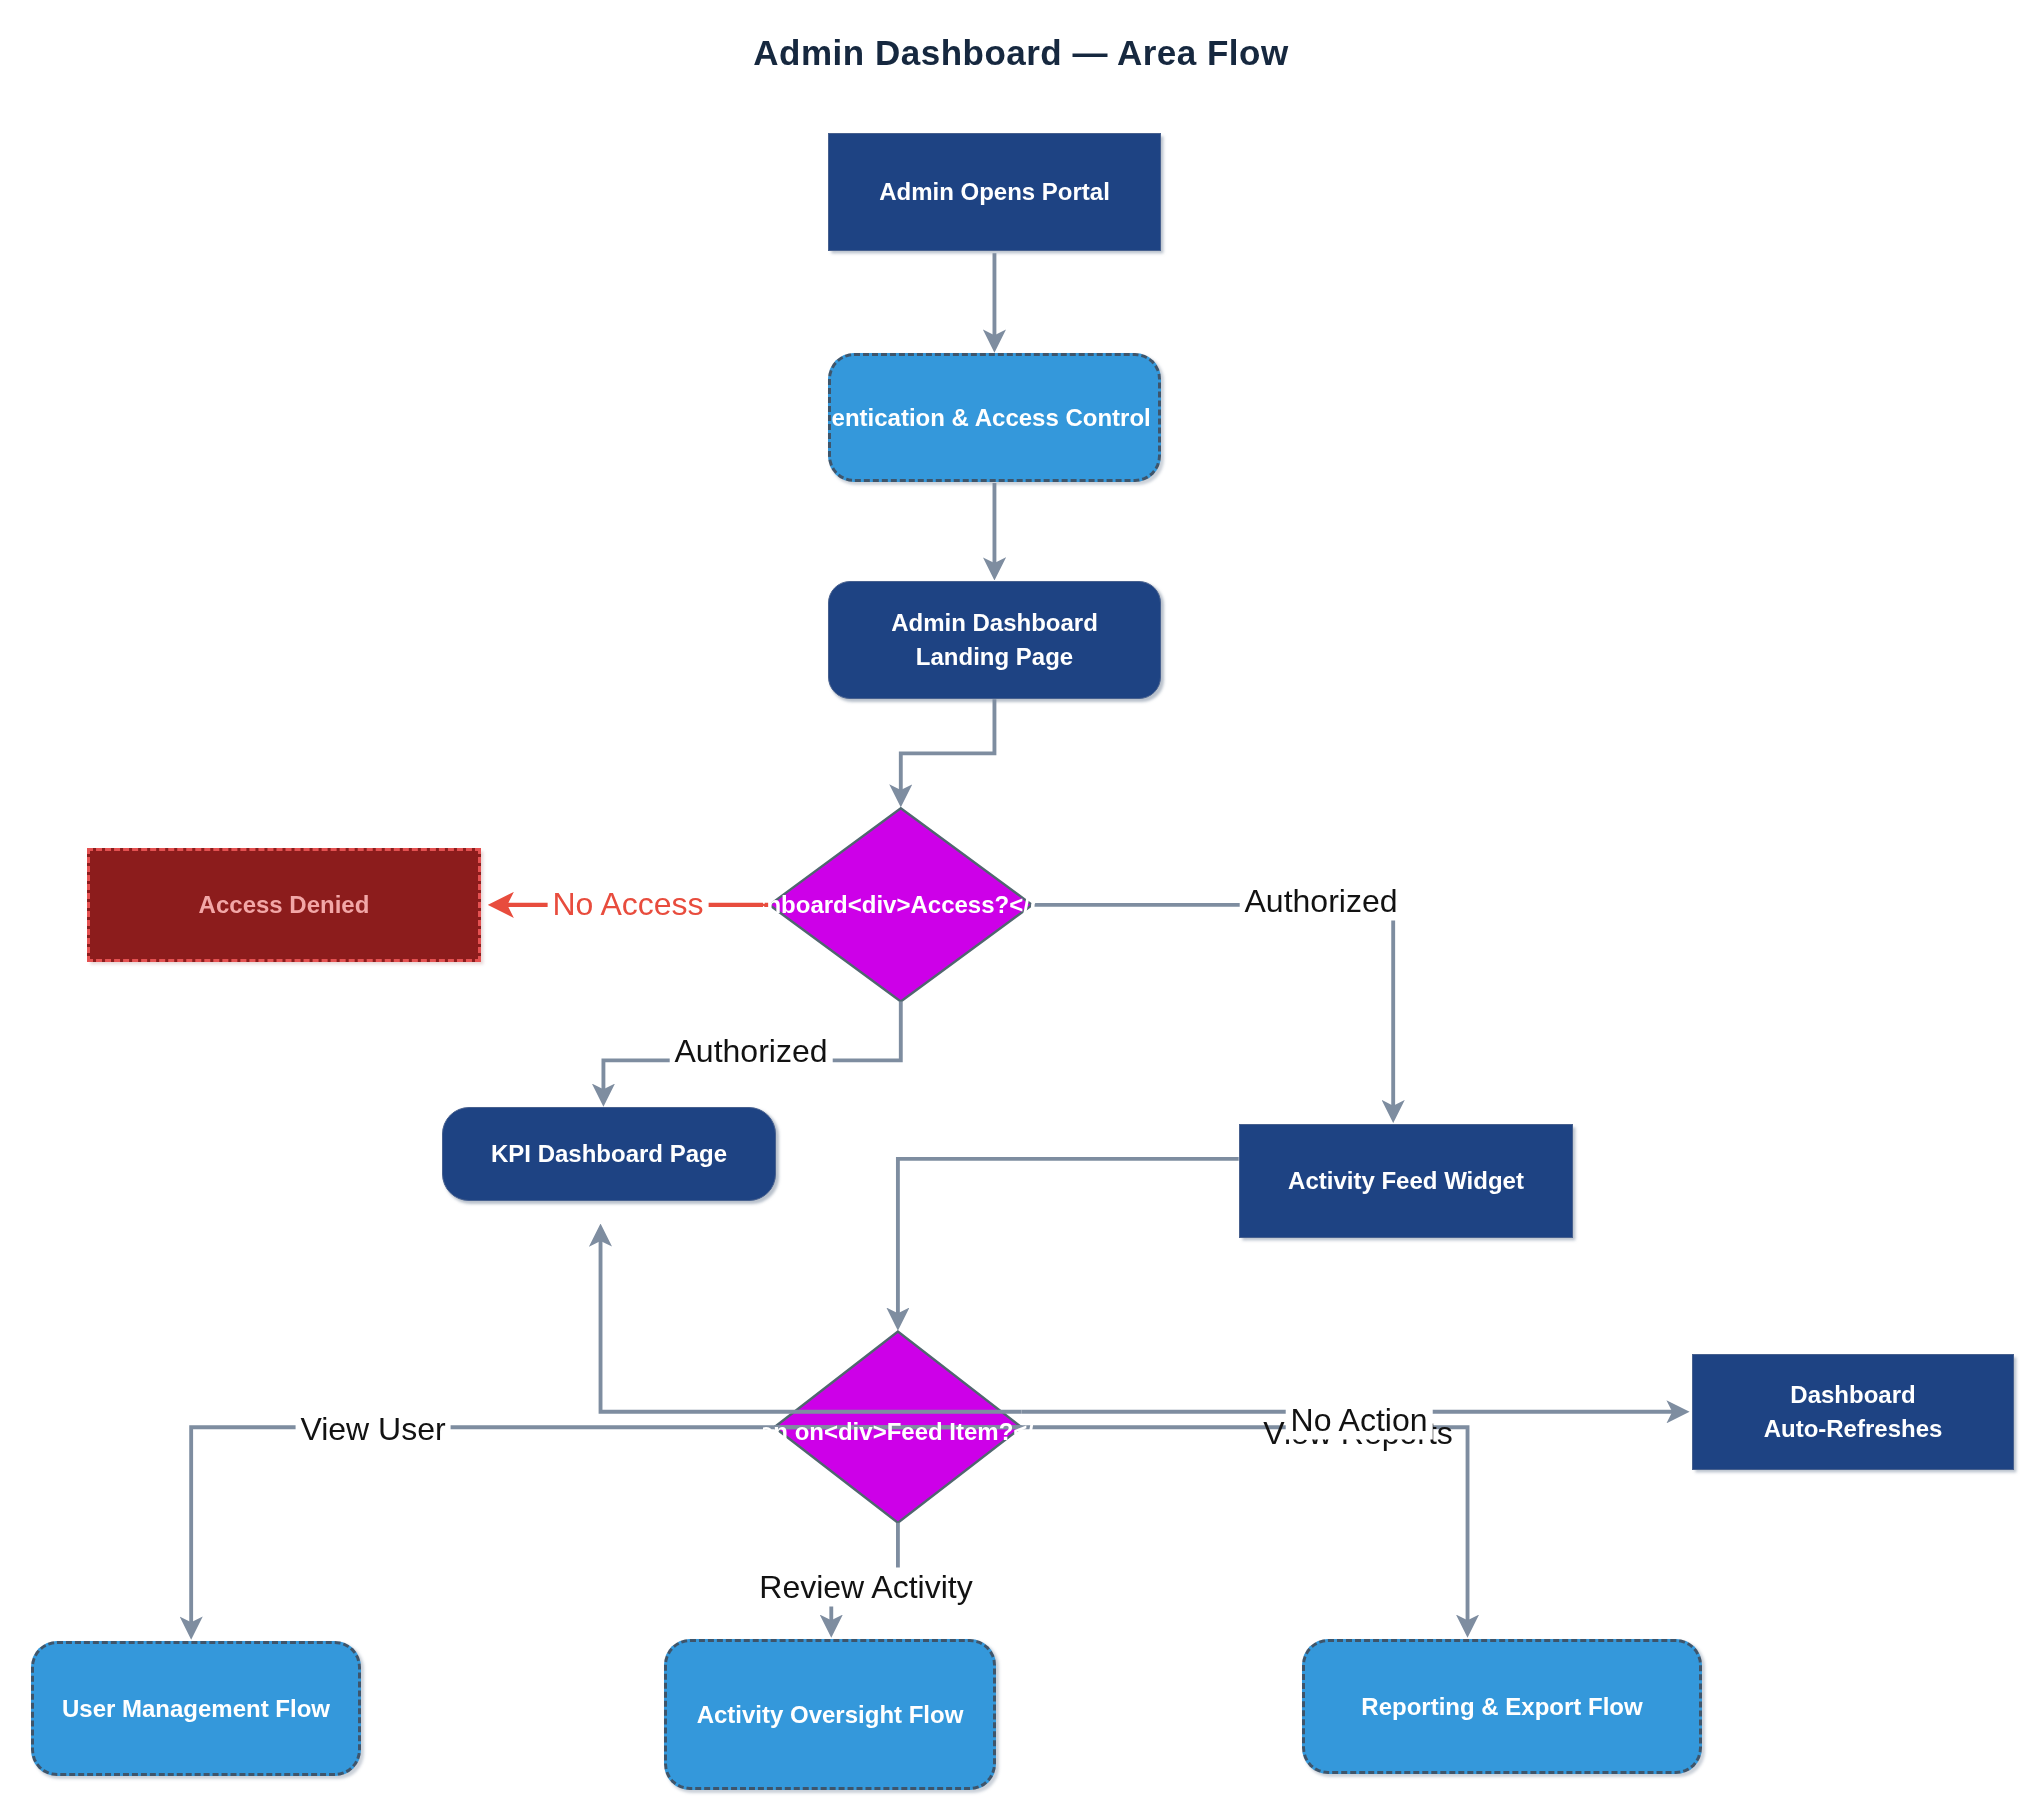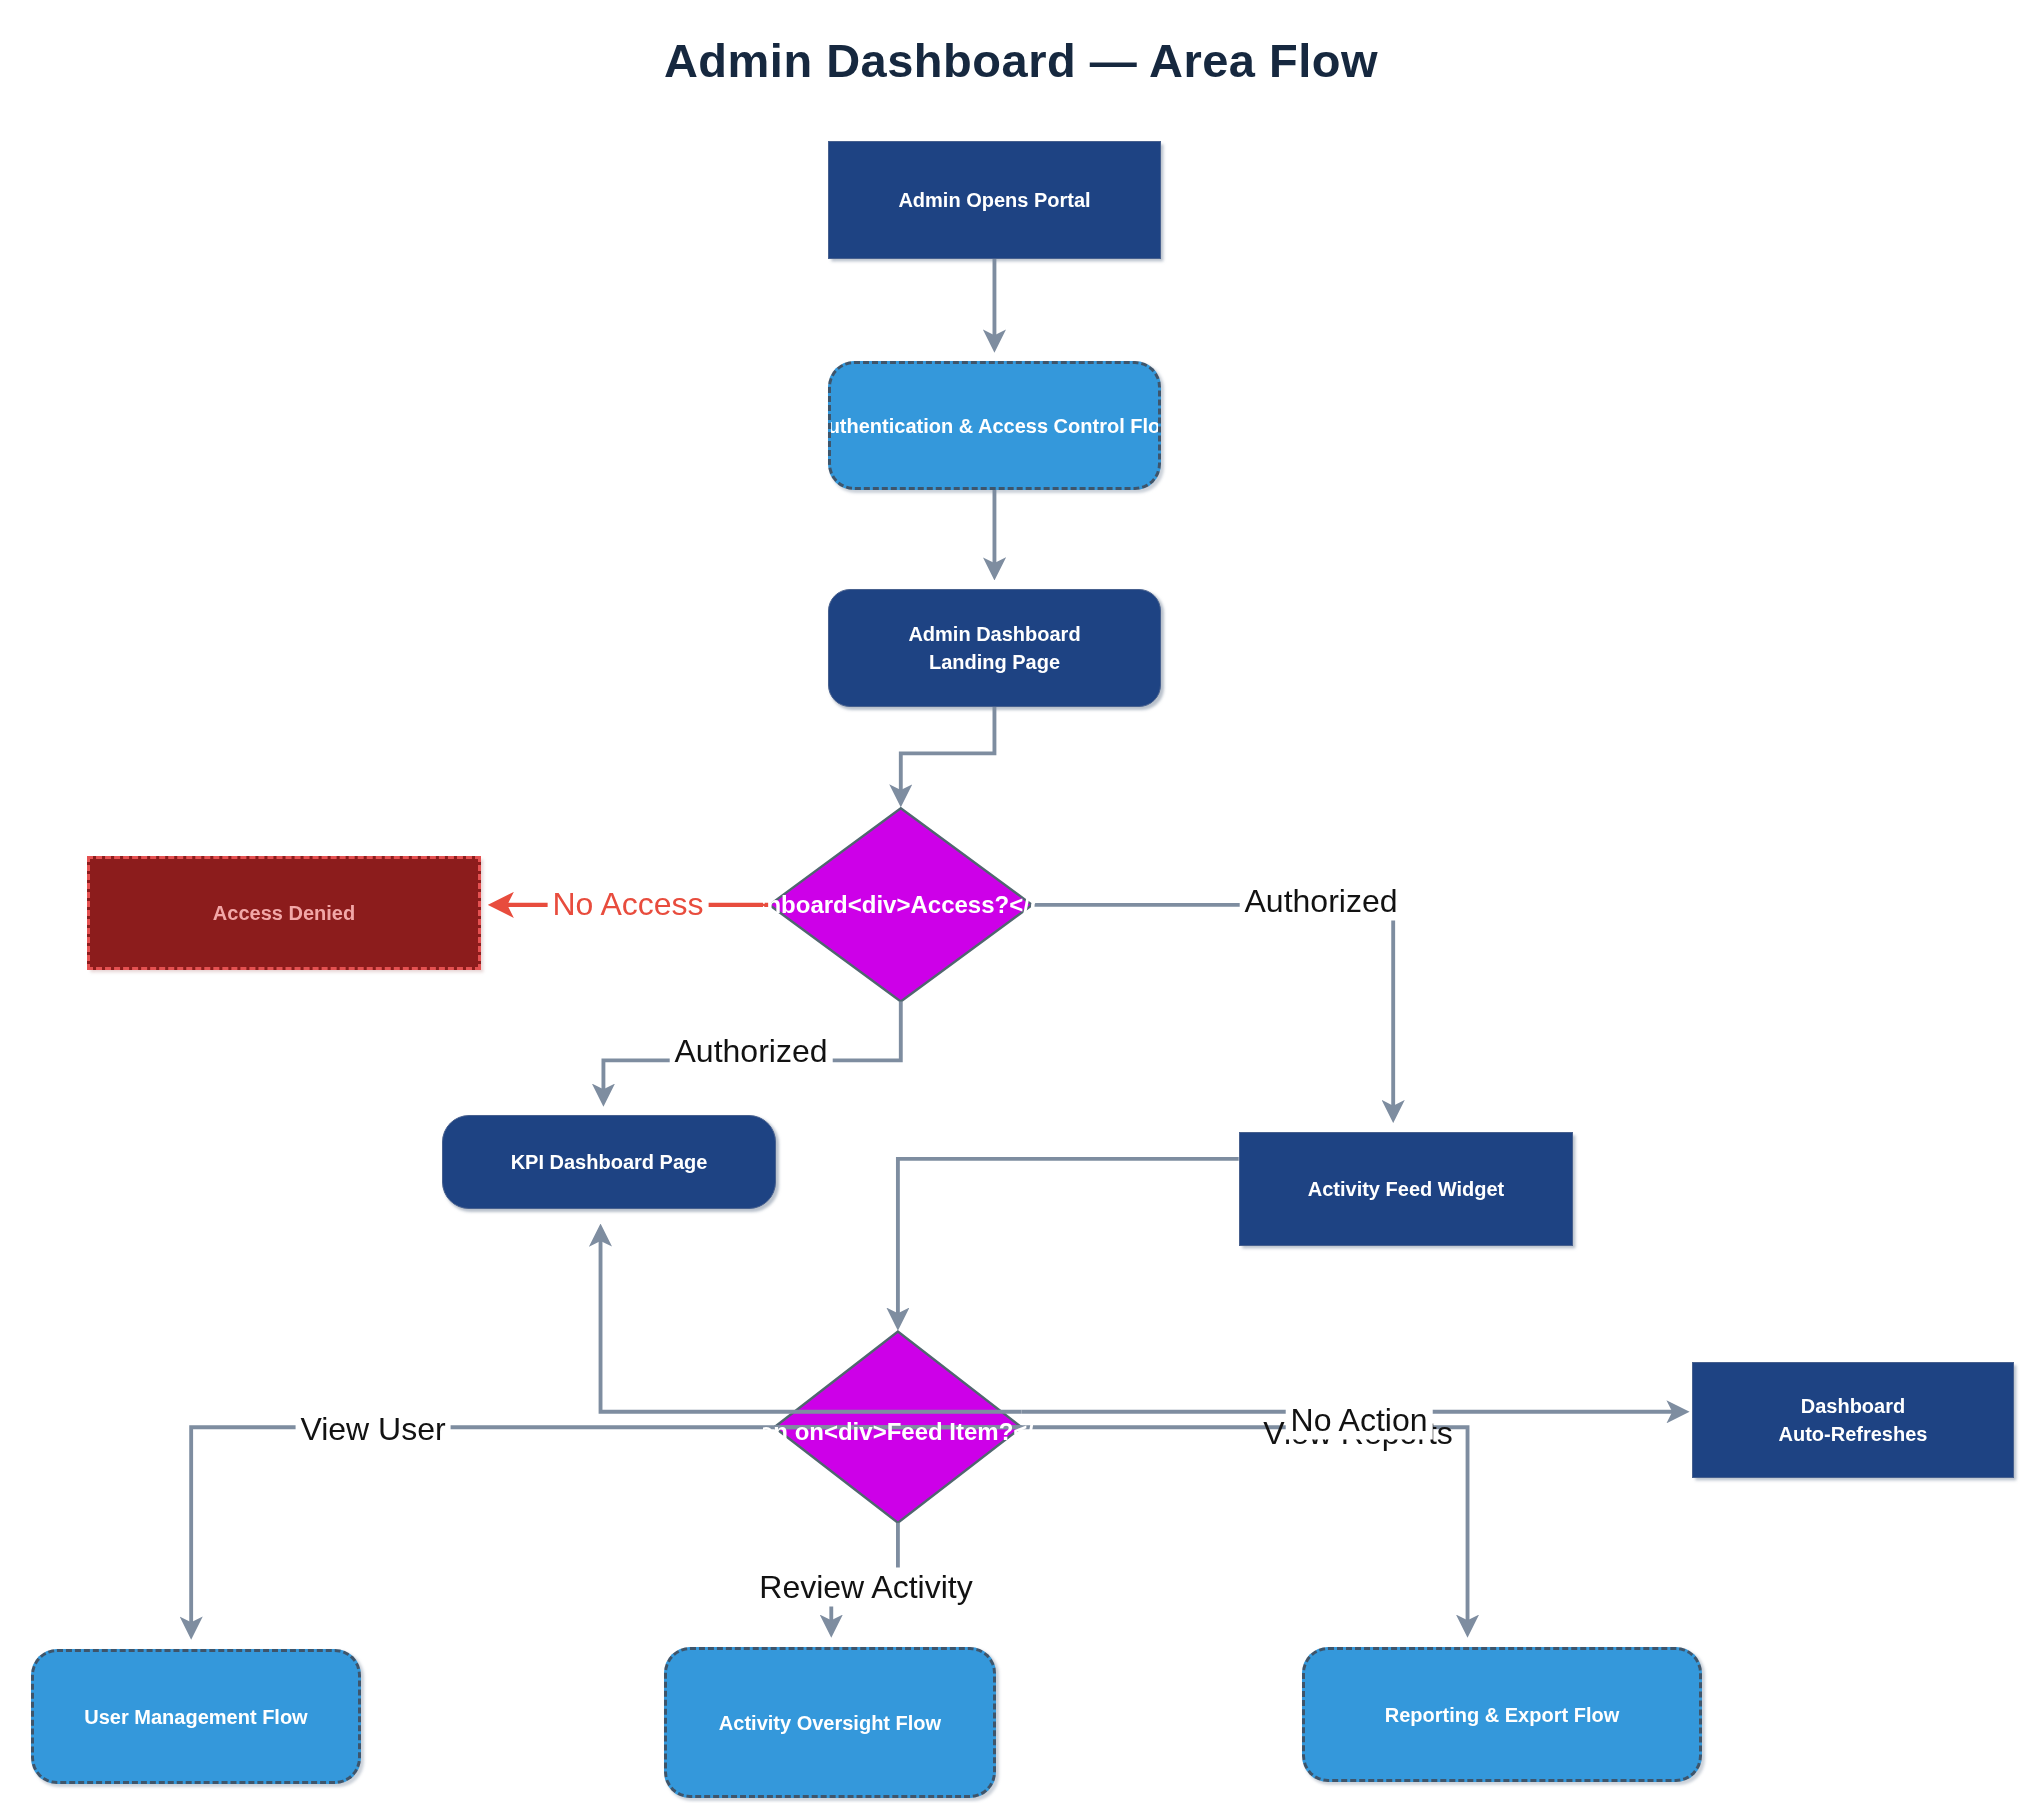--- a/index.html
+++ b/index.html
@@ -2,26 +2,26 @@
 <html><head>
 <meta charset="utf-8">
 <style>
   html,body{margin:0;padding:0;background:#ffffff;}
   .canvas{
     position:relative;width:2042px;height:1804px;background:#ffffff;
     font-family:"Liberation Sans", sans-serif;overflow:hidden;
   }
   .title{
     position:absolute;left:0;right:0;top:33px;text-align:center;
-    font-size:47px;font-weight:700;color:#16283f;letter-spacing:0.5px;
+    font-size:35px;font-weight:700;color:#16283f;letter-spacing:0.5px;
   }
   svg.wires{position:absolute;left:0;top:0;width:2042px;height:1804px;}
   .node{
     position:absolute;box-sizing:border-box;display:flex;align-items:center;justify-content:center;
-    text-align:center;font-weight:700;font-size:20px;line-height:1.4;color:#ffffff;margin-top:8px;
+    text-align:center;font-weight:700;font-size:24px;line-height:1.4;color:#ffffff;
   }
   .process{
     background:#1e4383;border:1.9px solid #47608e;
     box-shadow:2.9px 2.9px 2.9px rgba(125,140,160,.55);
   }
   .subflow{
     background:#3498db;border:3.9px dashed #3e556b;border-radius:26px;
     box-shadow:2.9px 2.9px 2.9px rgba(125,140,160,.4);
   }
   .alert{

